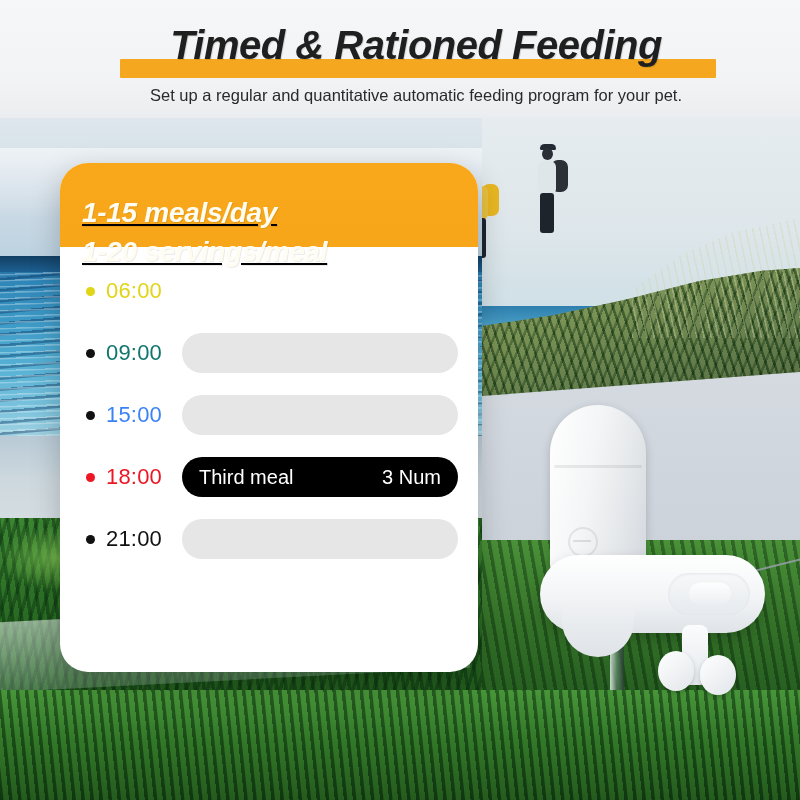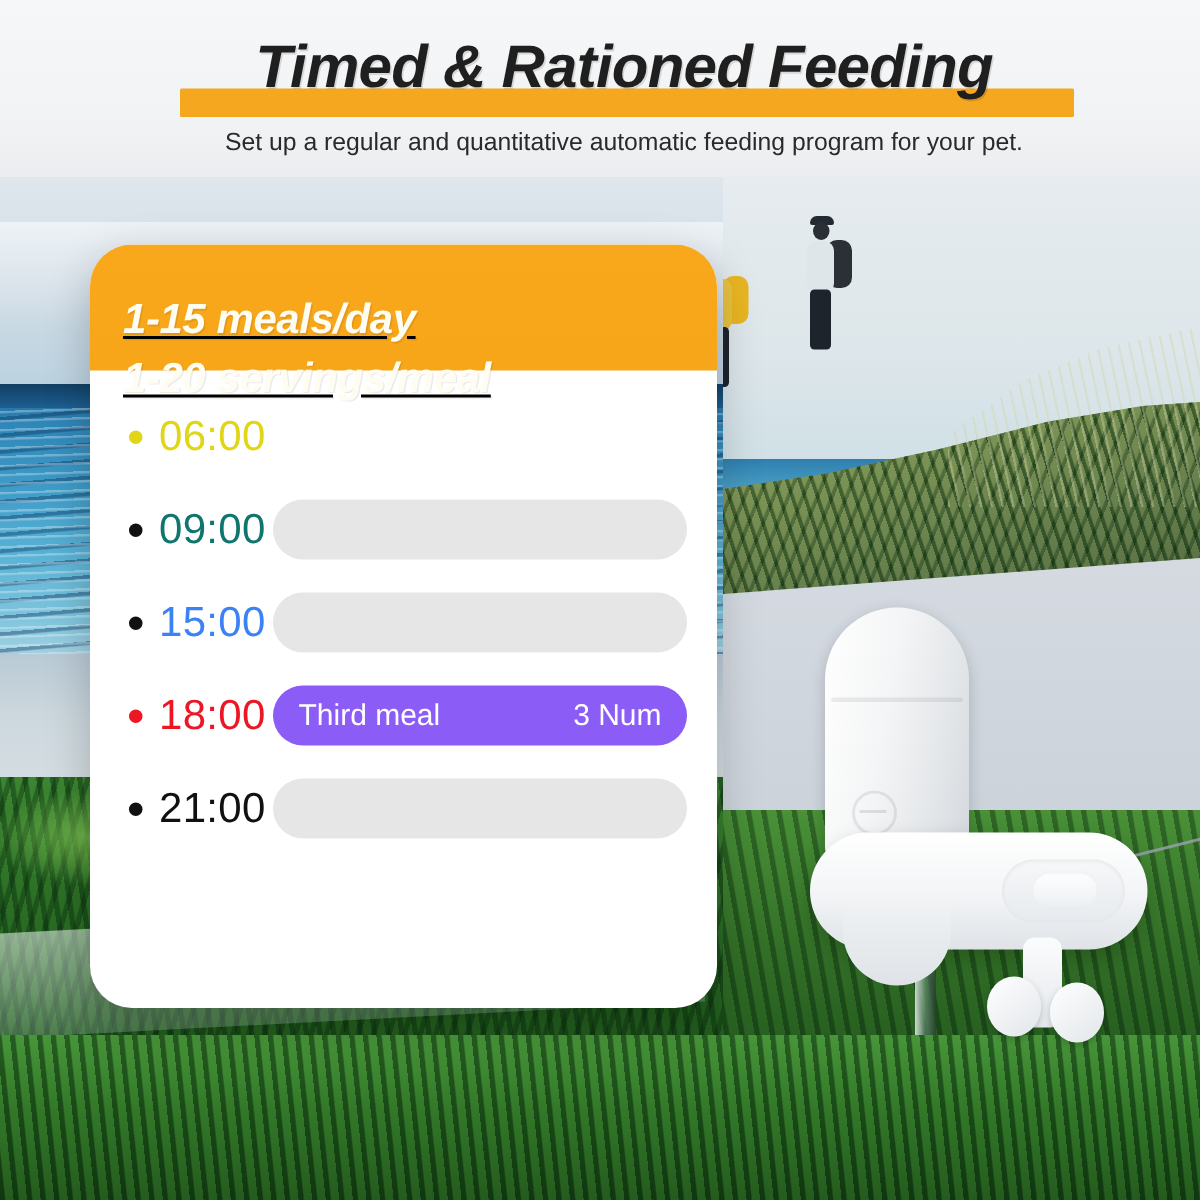--- a/index.html
+++ b/index.html
@@ -134,21 +134,21 @@
   .card{position:absolute;left:60px;top:163px;width:418px;height:509px;
     background:#ffffff;border-radius:28px;overflow:hidden;
     box-shadow:0 10px 30px rgba(0,0,0,.22);}
   .card-head{height:84px;background:linear-gradient(180deg,#f9a81b 0%,#f7a519 100%);
     padding:30px 0 0 22px;box-sizing:border-box;text-decoration:underline;}
   .card-head .line{color:#fffdf2;font-size:28px;font-weight:bold;font-style:italic;
     line-height:39px;letter-spacing:-.3px;text-shadow:1px 1px 0 rgba(0,0,0,.08);}
   .rows{padding:22px 0 0 0;}
   .row{display:flex;align-items:center;height:44px;margin-bottom:18px;padding-left:26px;}
   .dot{width:9px;height:9px;border-radius:50%;background:#111;flex:0 0 auto;}
-  .time{width:76px;margin-left:11px;font-size:28px;color:#111;flex:0 0 auto;letter-spacing:.2px;}
+  .time{width:76px;margin-left:11px;font-size:22px;color:#111;flex:0 0 auto;letter-spacing:.2px;}
   .pill{flex:1 1 auto;margin-right:20px;height:40px;border-radius:20px;background:#e6e6e6;
     display:flex;align-items:center;justify-content:space-between;padding:0 17px;box-sizing:border-box;}
   .pill .label,.pill .num{color:#ffffff;font-size:20px;}
 </style>
 </head>
 <body>
 
 <div class="stage">
 
   <div class="bg">
@@ -231,21 +231,21 @@
           <div class="pill empty" style="background: rgb(230, 230, 230);"></div>
         </div>
         <div class="row">
           <div class="dot" style="background: rgb(17, 17, 17);"></div>
           <div class="time" style="color: #3b82f6;">15:00</div>
           <div class="pill empty" style="background: rgb(230, 230, 230);"></div>
         </div>
         <div class="row">
           <div class="dot" style="background: rgb(236, 22, 36);"></div>
           <div class="time" style="color: rgb(236, 22, 36);">18:00</div>
-          <div class="pill" style="background: #8b5cf6;">
+          <div class="pill" style="background: #000000;">
             <span class="label">Third meal</span>
             <span class="num">3 Num</span>
           </div>
         </div>
         <div class="row">
           <div class="dot" style="background: rgb(17, 17, 17);"></div>
           <div class="time" style="color: rgb(17, 17, 17);">21:00</div>
           <div class="pill empty" style="background: rgb(230, 230, 230);"></div>
         </div>
       </div>

